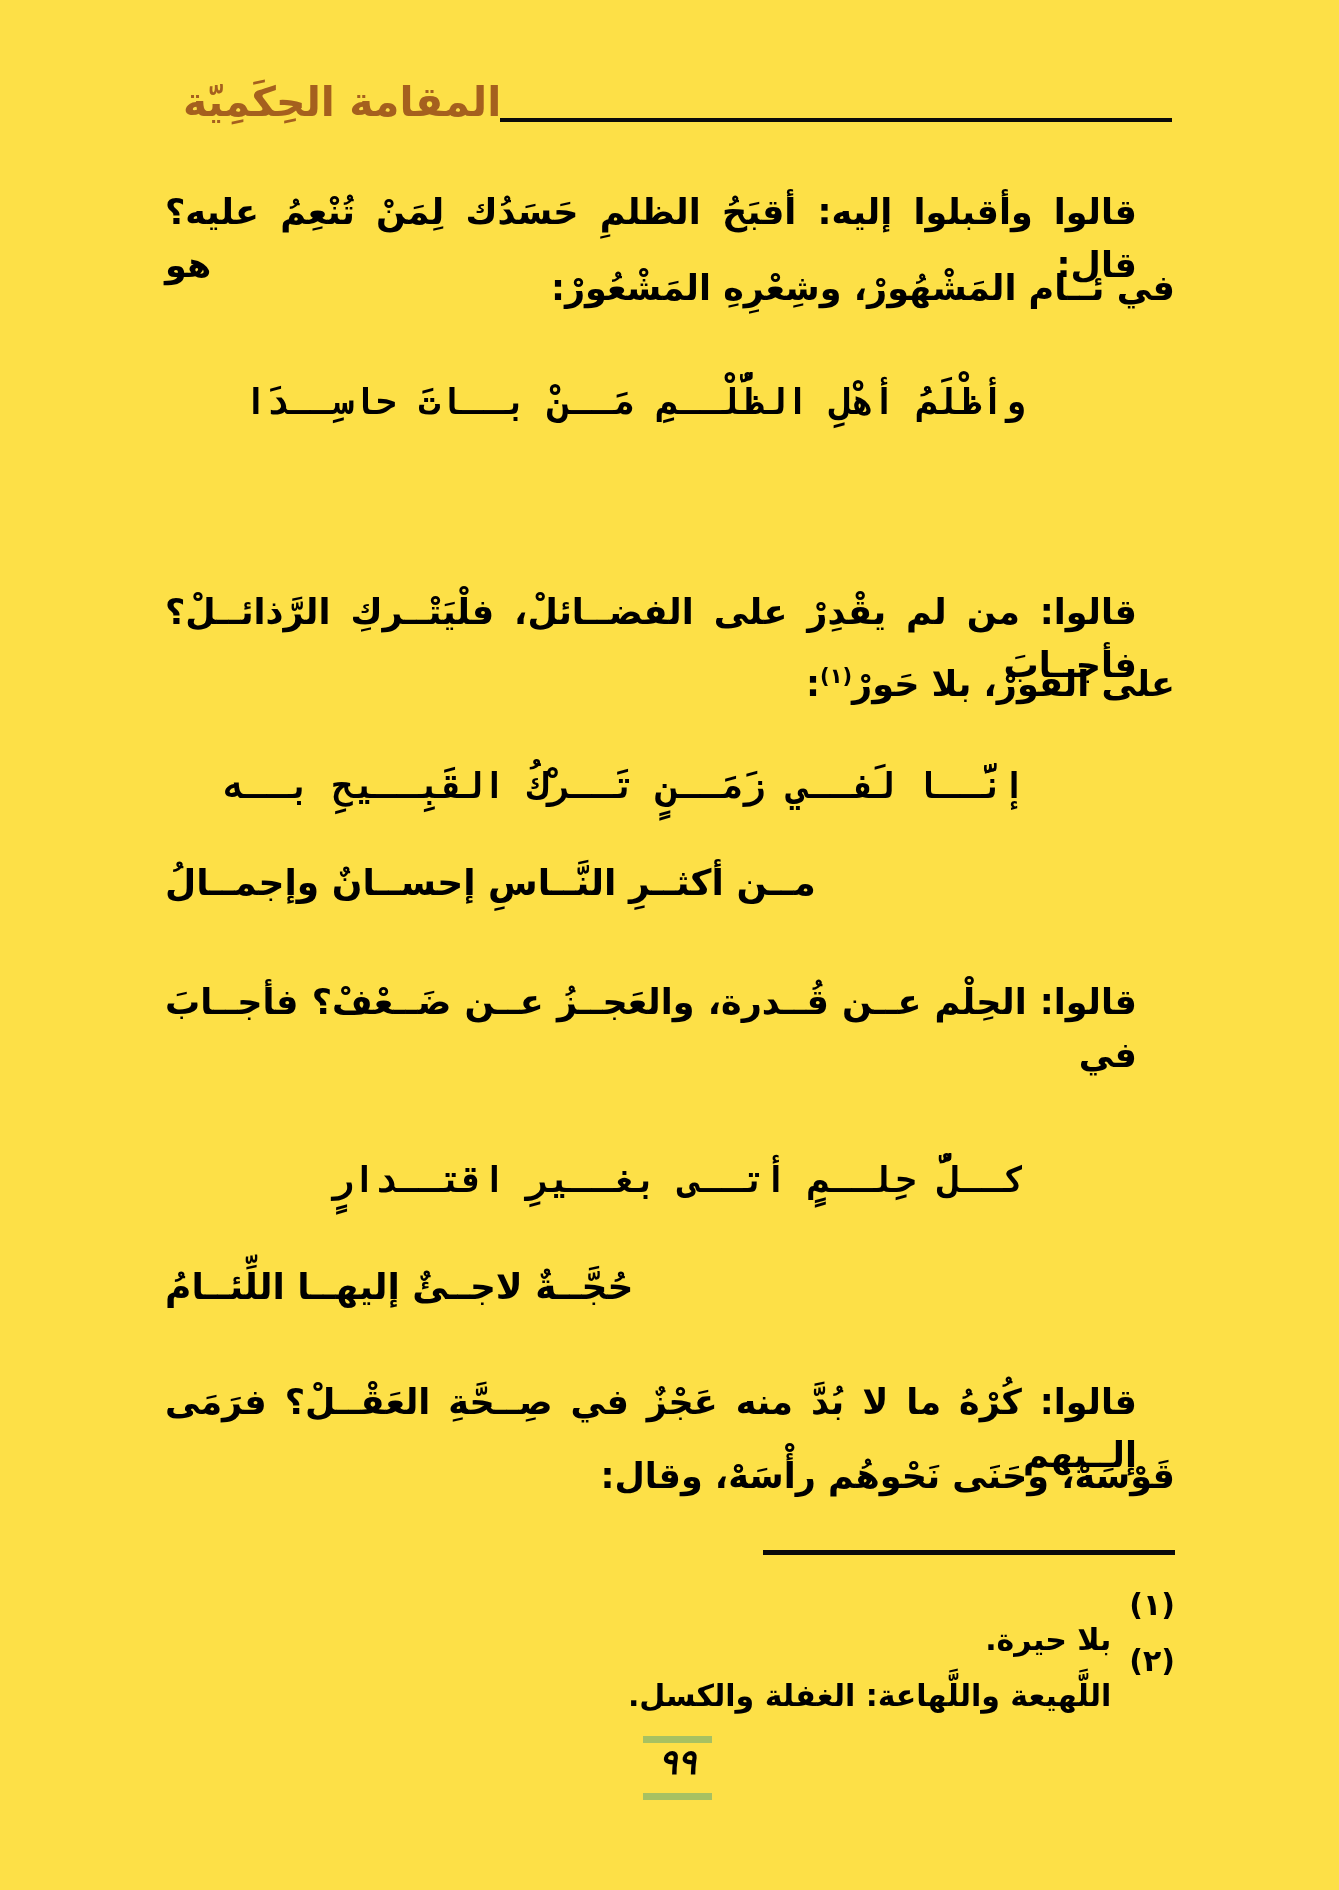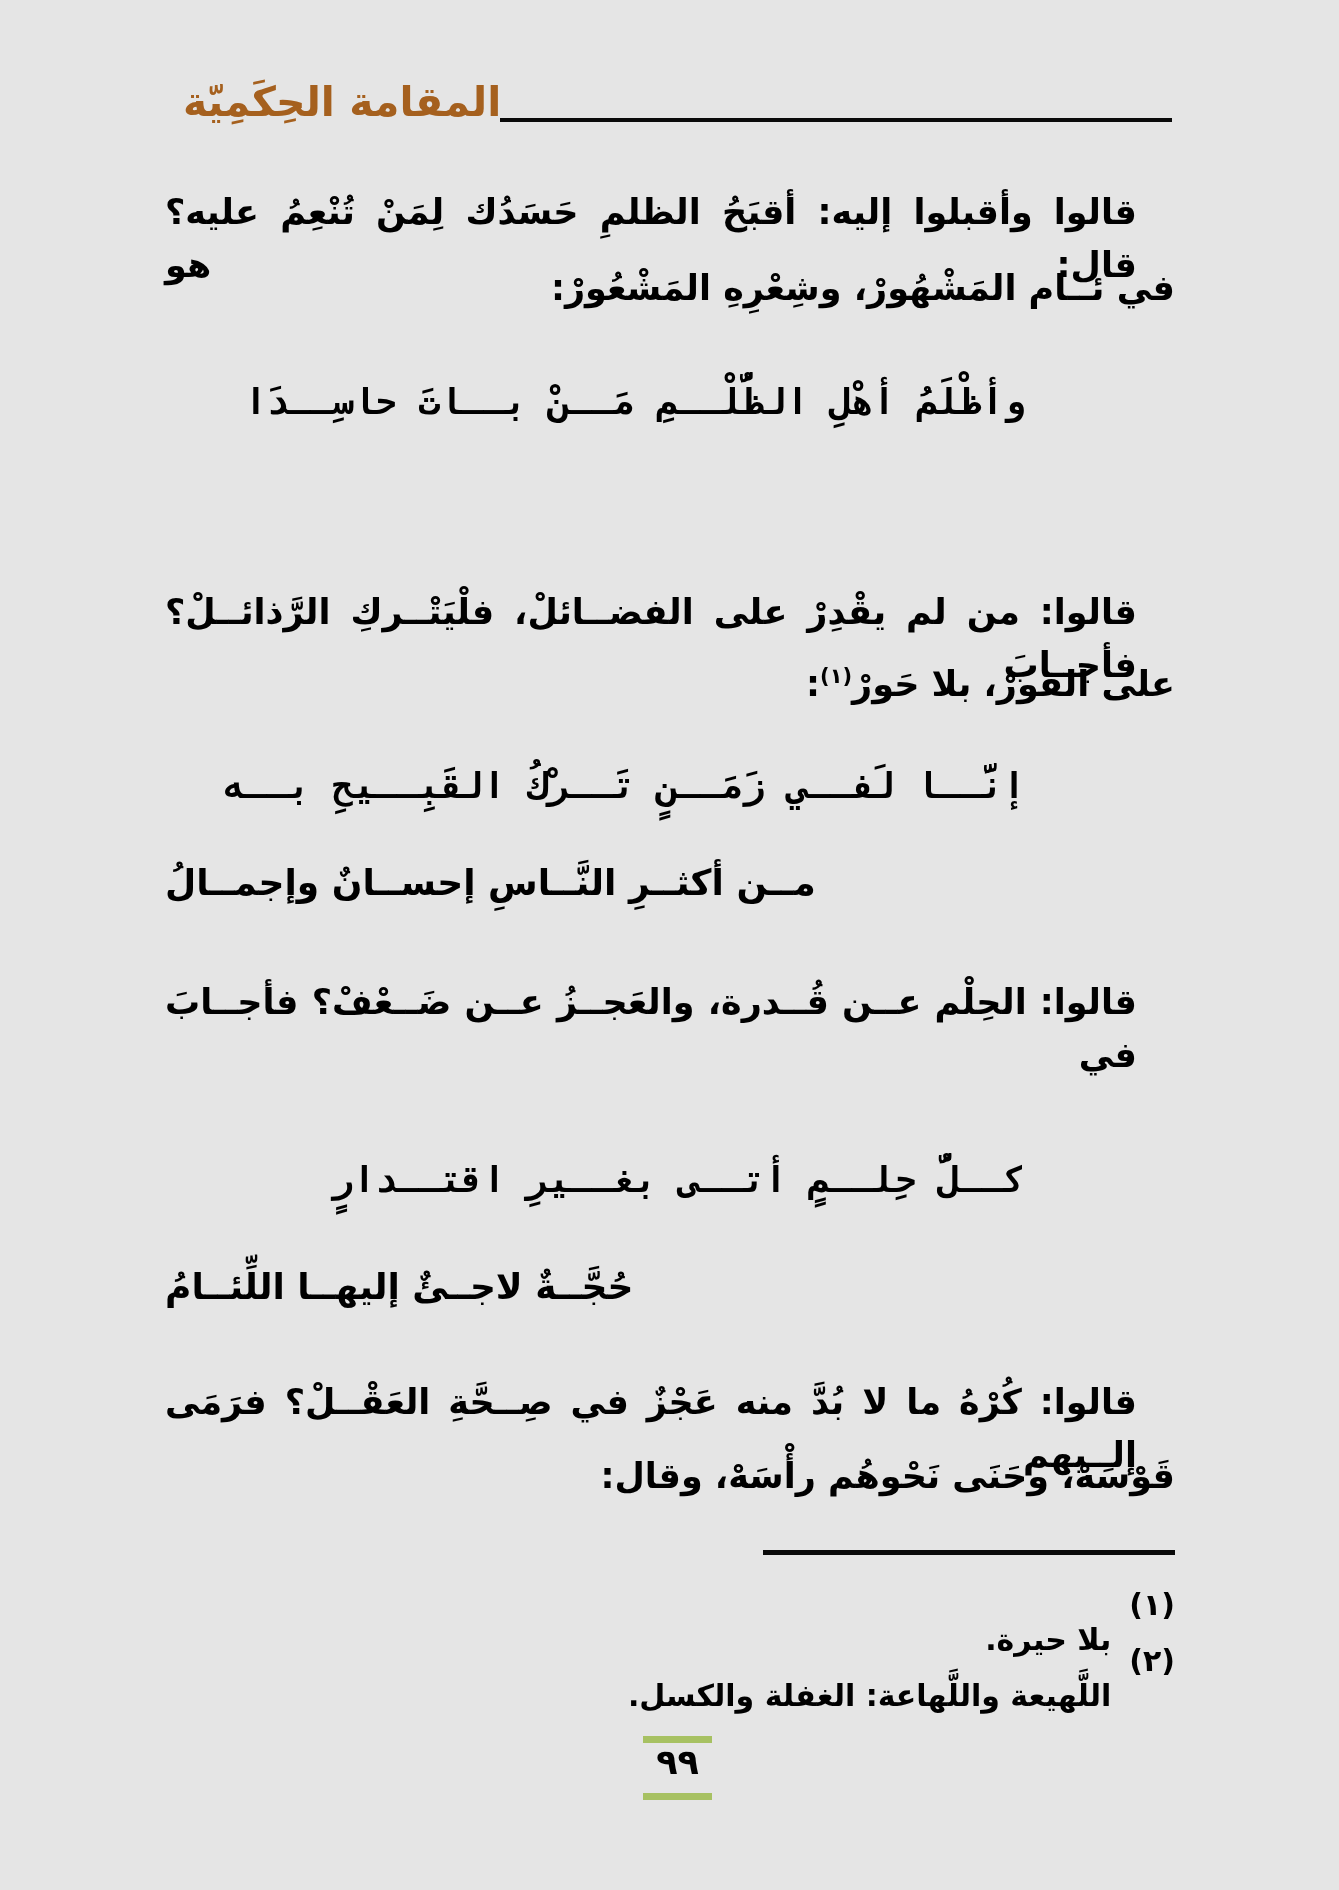--- a/index.html
+++ b/index.html
@@ -1,19 +1,19 @@
 <!DOCTYPE html>
 <html lang="ar"><head>
 <meta charset="utf-8">
 <style>
   html,body{margin:0;padding:0;background:#ffffff;}
   .page{
     position:relative;
     width:1339px;height:1890px;
-    background:#e5e5e5;
+    background:#fde047;
     overflow:hidden;
     font-family:"DejaVu Sans", sans-serif;
     color:#000;
   }
   
   .header-title{
     position:absolute;left:183px;top:78px;
     font-size:41px;font-weight:bold;
     color:#a5601e;
     letter-spacing:1px;
@@ -63,21 +63,21 @@
   .fn-text{flex:0 1 auto;margin-top:35px;}
   
   .pagenum-bar{
     position:absolute;left:643px;width:69px;height:7px;
     background:#a7c162;
   }
   .bar-top{top:1736px;}
   .bar-bottom{top:1793px;}
   .pagenum{
     position:absolute;left:643px;top:1742px;width:69px;
-    text-align:center;font-size:35px;font-weight:bold;
+    text-align:center;font-size:35px;font-weight:bold;font-style:italic;
   }
 </style>
 </head>
 <body>
 
 <div class="page">
 
   <div class="header-title">المقامة الحِكَمِيّة</div>
   <div class="header-rule"></div>
 

